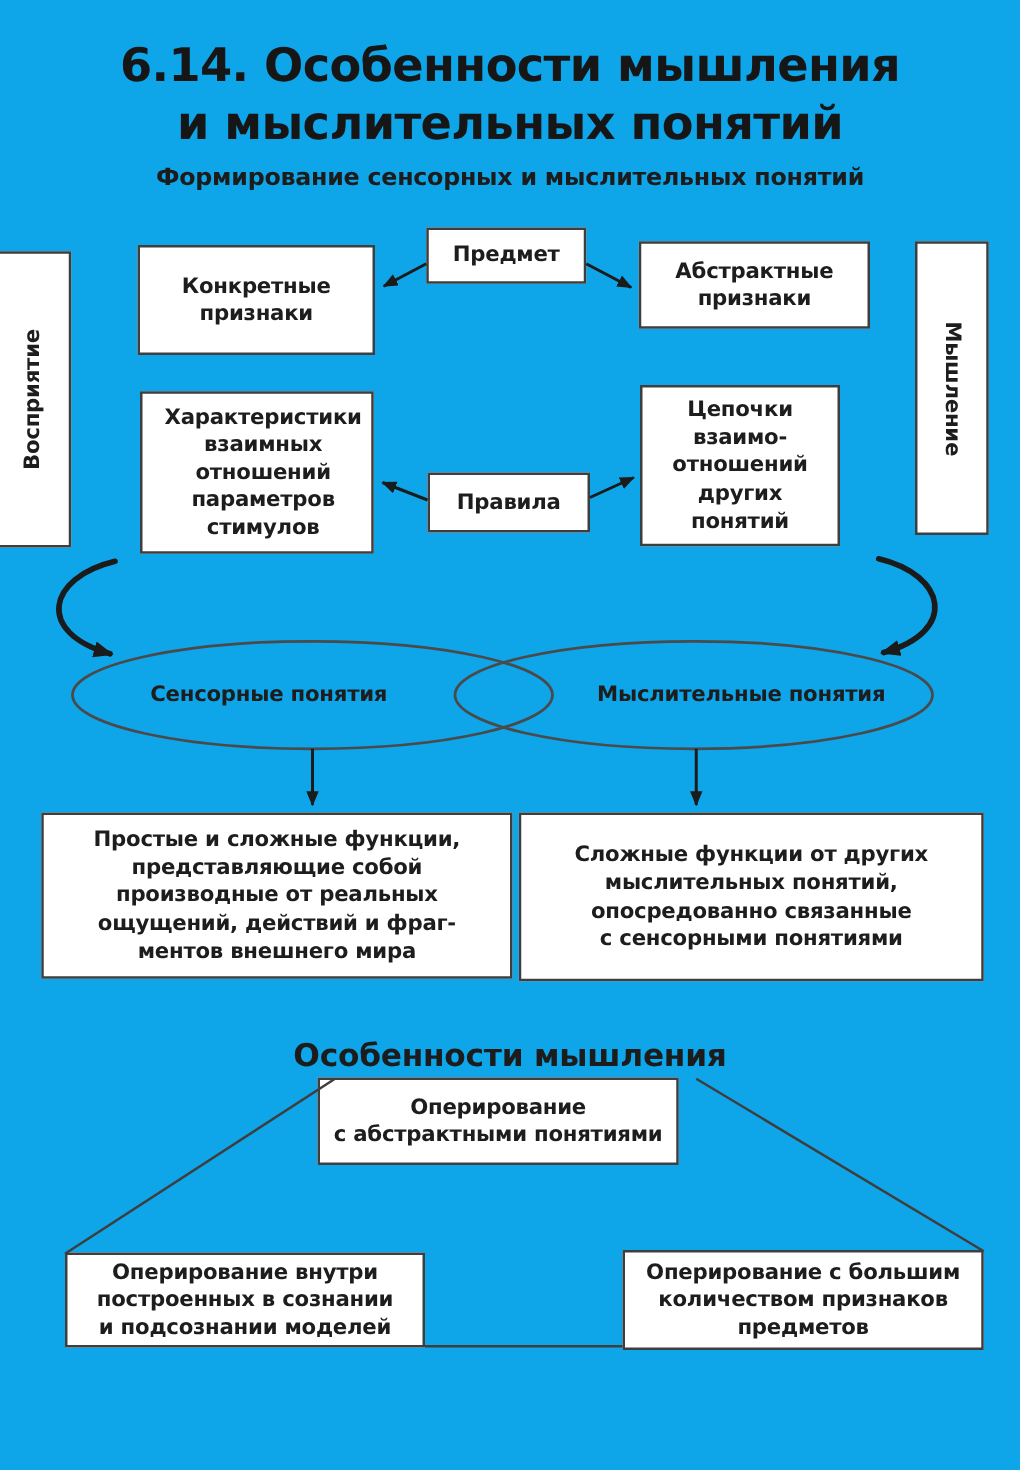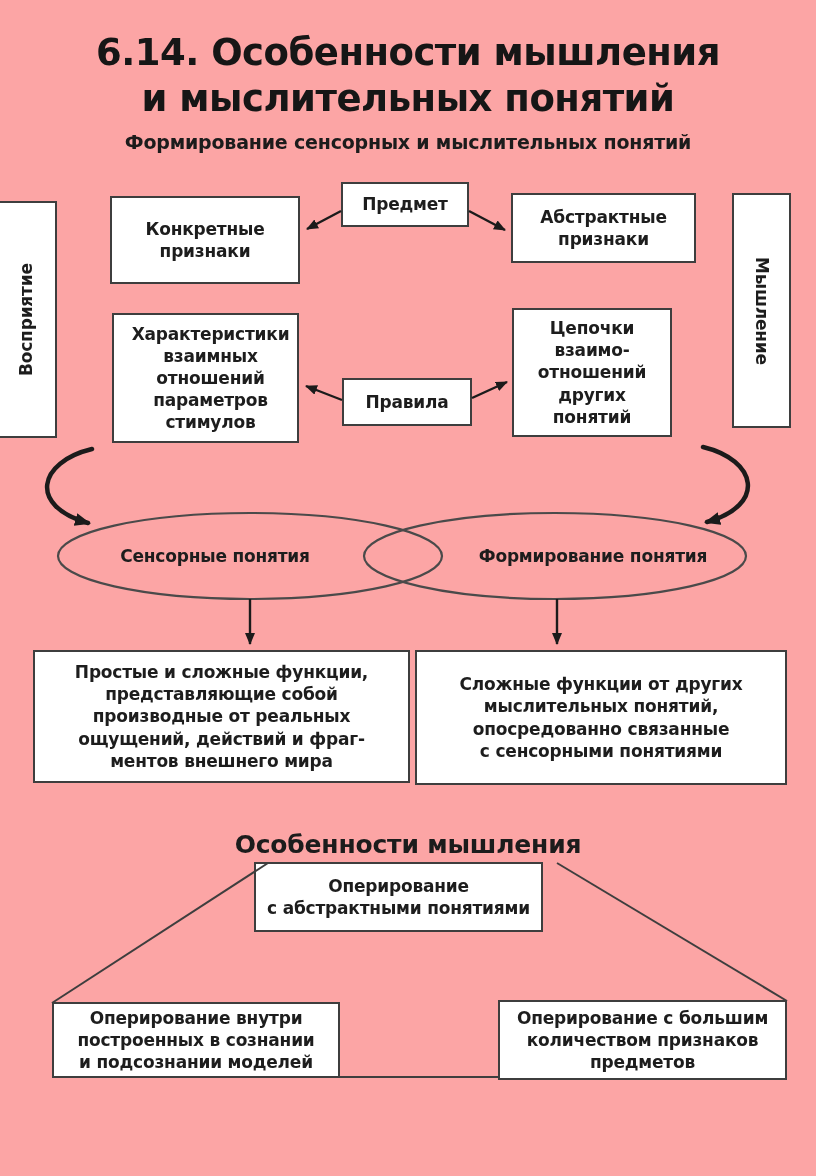--- a/index.html
+++ b/index.html
@@ -1,17 +1,17 @@
 <!DOCTYPE html>
 <html><head>
 <meta charset="utf-8">
 <style>
   html,body{margin:0;padding:0;background:#fff;}
   .page{
-    position:relative;width:816px;height:1176px;background:#fca5a5;
+    position:relative;width:816px;height:1176px;background:#0ea5e9;
     font-family:"DejaVu Sans","Liberation Sans",sans-serif;color:#1b1b1b;overflow:hidden;
   }
   .abs{position:absolute;box-sizing:border-box;}
   .title{
     left:0;top:30px;width:816px;text-align:center;
     font-size:37px;font-weight:bold;line-height:1.24;letter-spacing:-0.5px;
     white-space:pre-line;color:#161616;
   }
   .subtitle{
     left:0;top:131px;width:816px;text-align:center;
@@ -63,21 +63,21 @@
 параметров
 стимулов</div>
   <div class="abs box" style="left:342px;top:378px;width:130px;height:48px;">Правила</div>
   <div class="abs box" style="left:512px;top:308px;width:160px;height:129px;">Цепочки
 взаимо-
 отношений
 других
 понятий</div>
 
   <div class="abs ellipse-label" style="left:60px;top:546px;width:310px;">Сенсорные понятия</div>
-  <div class="abs ellipse-label" style="left:442px;top:546px;width:302px;">Формирование понятия</div>
+  <div class="abs ellipse-label" style="left:442px;top:546px;width:302px;">Мыслительные понятия</div>
 
   <div class="abs box" style="left:33px;top:650px;width:377px;height:133px;">Простые и сложные функции,
 представляющие собой
 производные от реальных
 ощущений, действий и фраг-
 ментов внешнего мира</div>
   <div class="abs box" style="left:415px;top:650px;width:372px;height:135px;">Сложные функции от других
 мыслительных понятий,
 опосредованно связанные
 с сенсорными понятиями</div>

